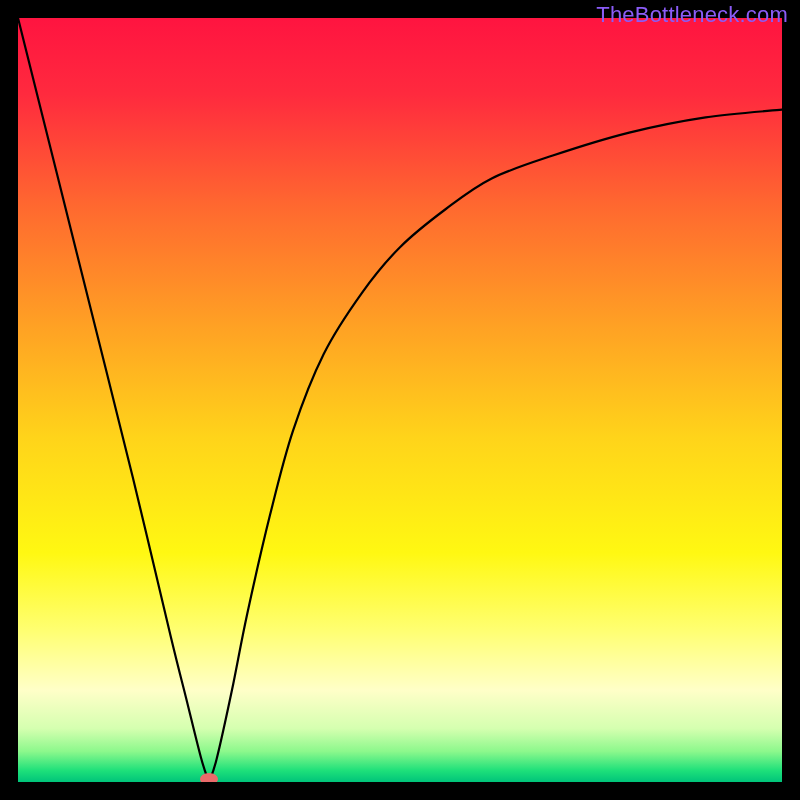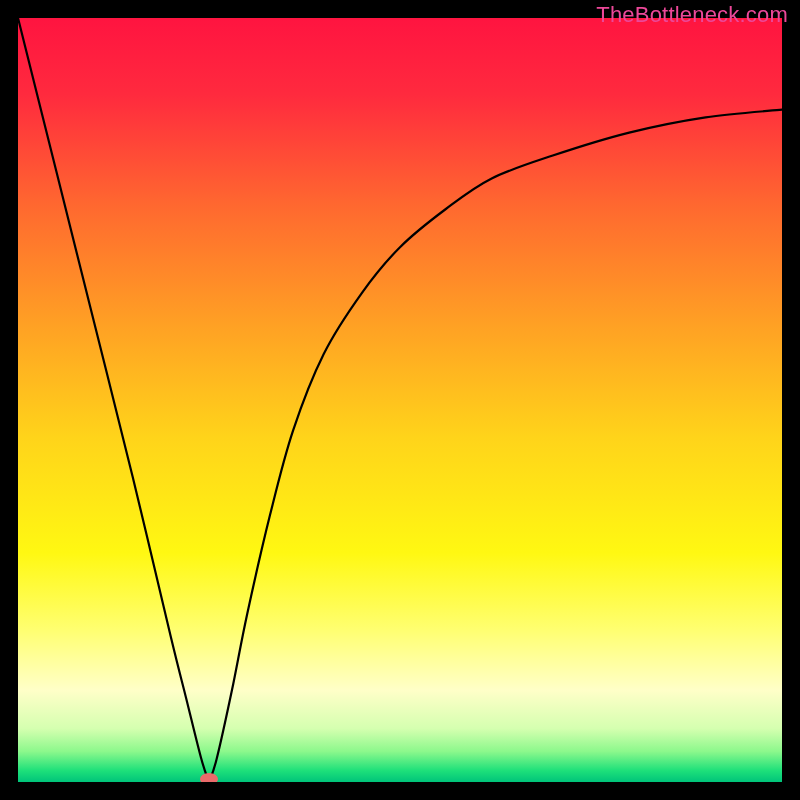--- a/index.html
+++ b/index.html
@@ -21,21 +21,21 @@
     position: absolute;
     left: 18px;
     top: 18px;
     width: 764px;
     height: 764px;
   }
   .watermark {
     position: absolute;
     top: 2px;
     right: 12px;
-    color: #ec4899;
+    color: #8b5cf6;
     font-size: 22px;
     font-weight: 500;
     letter-spacing: 0.2px;
     user-select: none;
   }
   svg { display: block; }
 </style>
 </head>
 <body>
 

